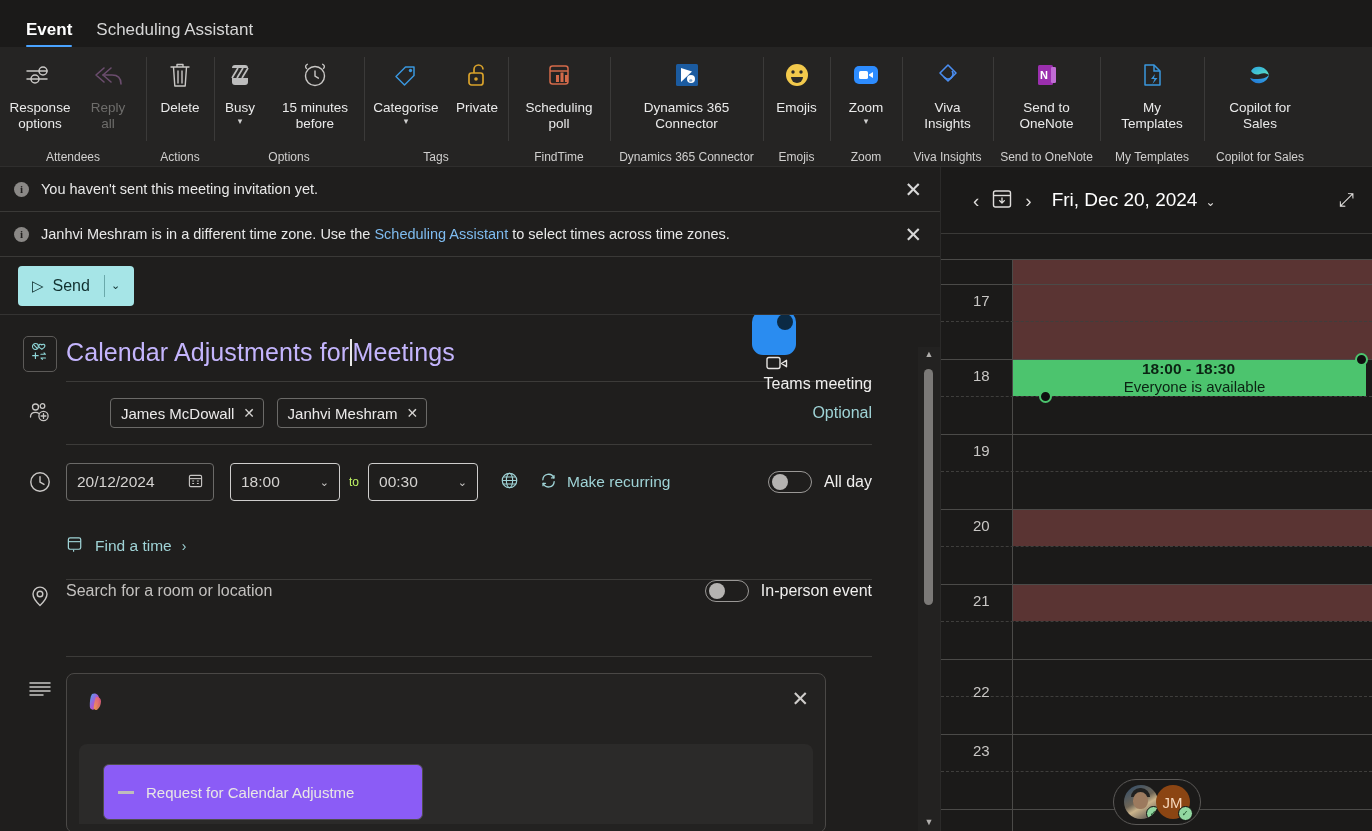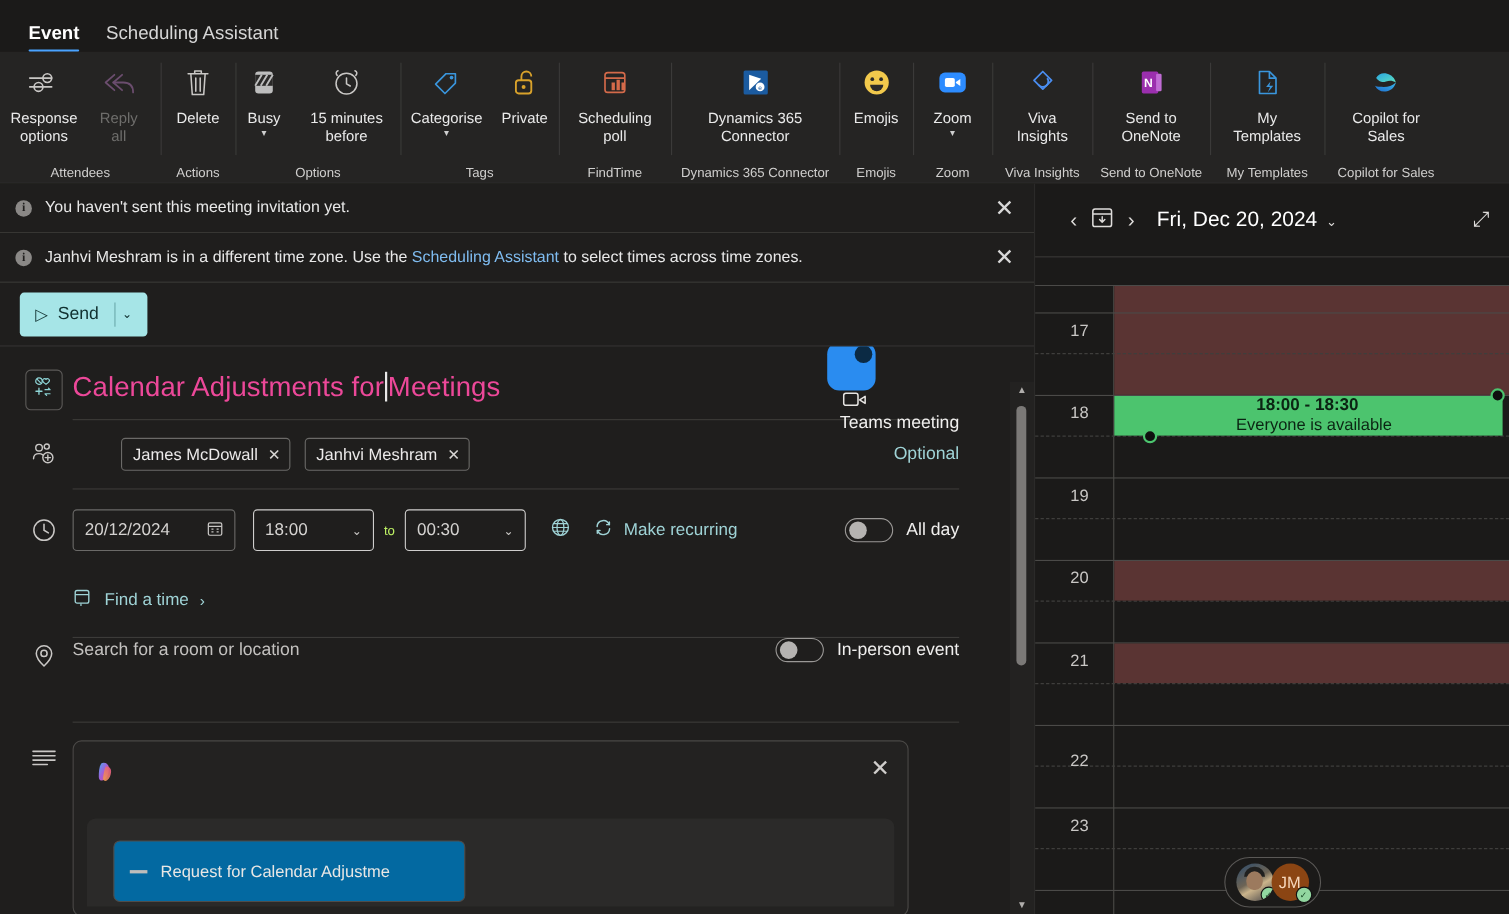--- a/index.html
+++ b/index.html
@@ -84,21 +84,21 @@
 
   
   .form { flex:1 1 auto; position:relative; overflow:hidden; }
   .formscroll { position:absolute; inset:0 22px 0 0; }
   .frow { display:flex; align-items:flex-start; padding-left:14px; position:relative; }
   .ficon { width:52px; flex:0 0 52px; display:flex; justify-content:center; padding-top:4px; }
   .fbody { flex:1; min-width:0; padding-right:46px; }
   .divider { height:1px; background:#3c3b39; margin-left:66px; margin-right:46px; }
 
   .titlerow { height:58px; display:flex; align-items:center; }
-  .titletext { font-size:25px; color:#ec4899; letter-spacing:.1px; position:relative; }
+  .titletext { font-size:25px; color:#c4b5fd; letter-spacing:.1px; position:relative; }
   .caret { display:inline-block; width:1.5px; height:27px; background:#e8e8e8; vertical-align:-5px; margin:0 1px; }
 
   .pill {
     display:inline-flex; align-items:center; border:1px solid #6b6a68; border-radius:4px;
     height:30px; padding:0 8px 0 10px; font-size:15px; color:#eceaea; margin-right:8px; cursor:pointer;
   }
   .pill .x { margin-left:9px; font-size:14px; color:#d6d4d2; }
   .optional { color:#9fd3d6; font-size:16px; cursor:pointer; }
 
   .field {
@@ -126,21 +126,21 @@
   .copilotcard {
     border:1px solid #4a4846; border-radius:8px; margin-right:46px; background:#232221;
     padding:14px 16px 0 16px; min-height:160px; position:relative;
   }
   .cpheader { display:flex; align-items:flex-start; justify-content:space-between; height:56px; }
   .cpclose { font-size:21px; color:#cfcdcb; cursor:pointer; line-height:1; font-weight:300;}
   .cpinner {
     background:#2b2a29; border-radius:8px 8px 0 0; margin:0 -4px; padding:20px 24px 0 24px; min-height:80px;
   }
   .cpsugg {
-    border:1px solid #4f4d4b; border-radius:6px; background:#0369a1; height:56px;
+    border:1px solid #4f4d4b; border-radius:6px; background:#8b5cf6; height:56px;
     display:flex; align-items:center; padding:0 14px; width:320px; font-size:15px; color:#e9e7e5;
     overflow:hidden;
   }
   .cpsugg .bullet { display:inline-block; width:16px; height:3px; background:#bfbdbb; margin-right:12px; }
 
   
   .vscroll { position:absolute; right:0; top:32px; bottom:0; width:22px; background:#232221; }
   .vsarrow { position:absolute; left:0; right:0; text-align:center; font-size:9px; color:#b0aeac;}
   .vsthumb { position:absolute; left:6px; width:9px; border-radius:5px; background:#7b7977; }
 

